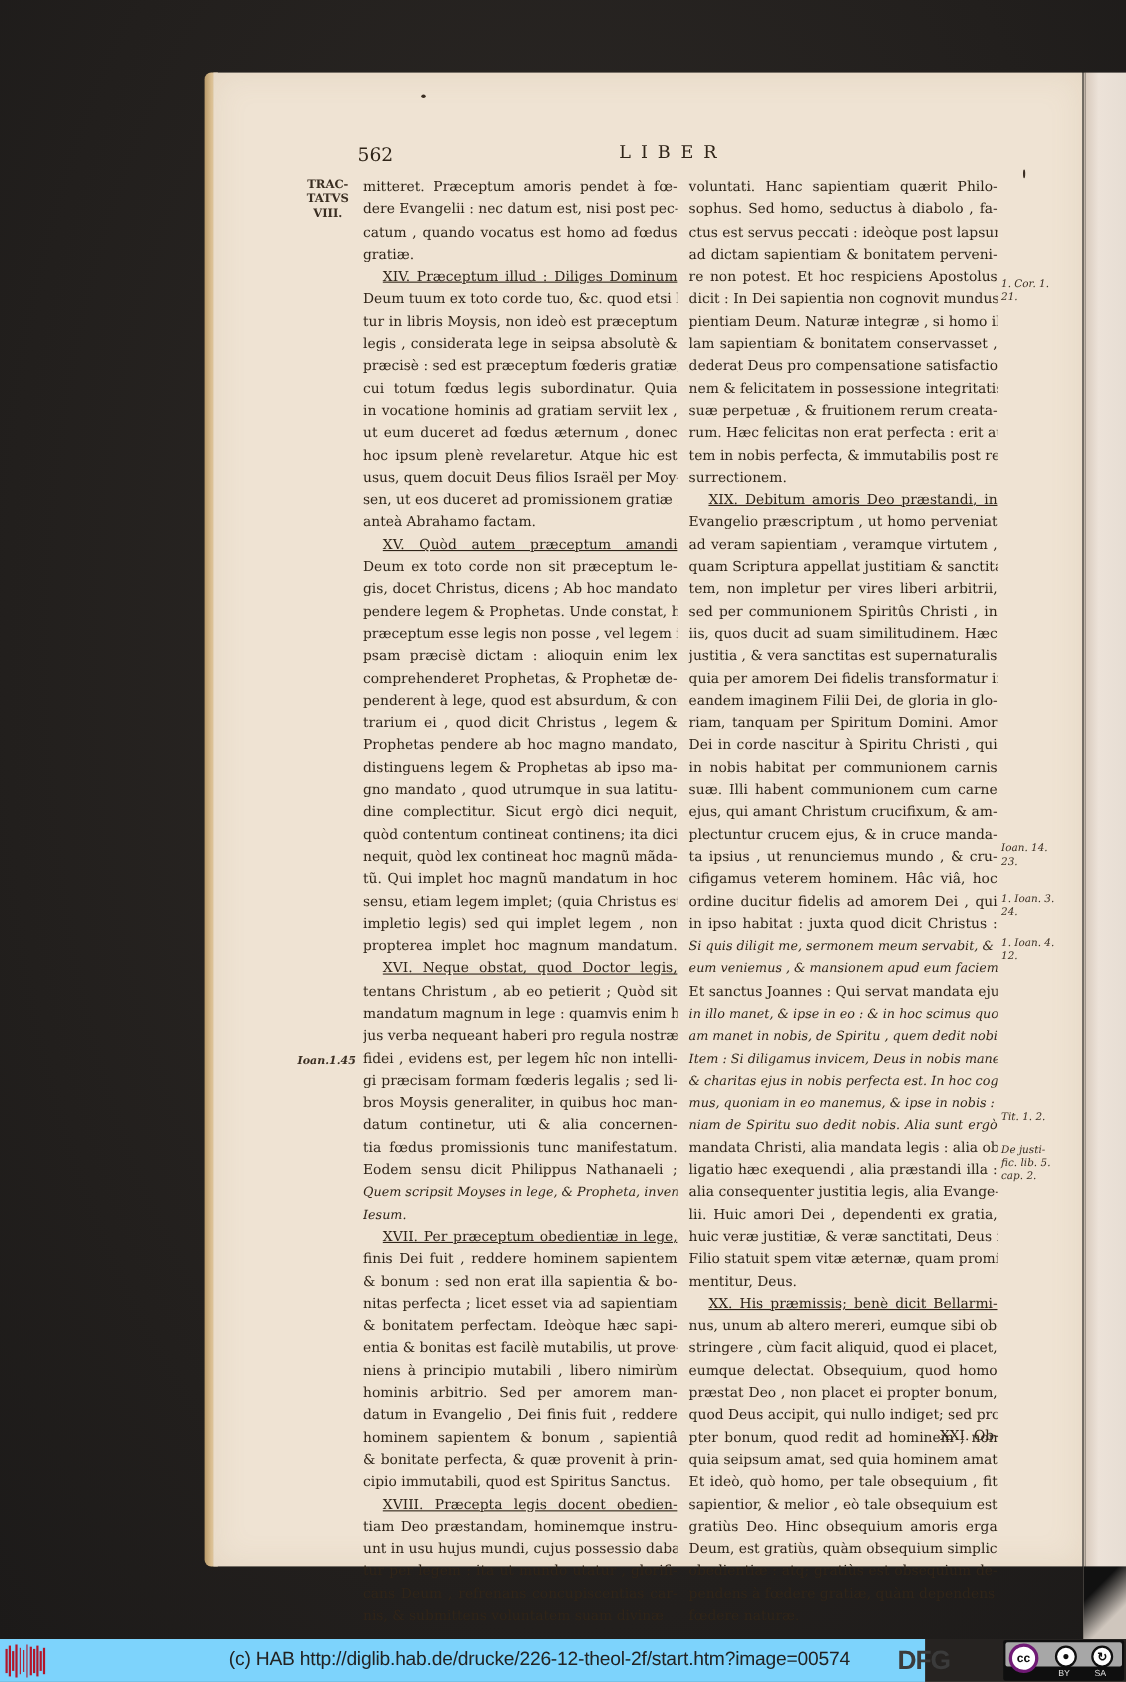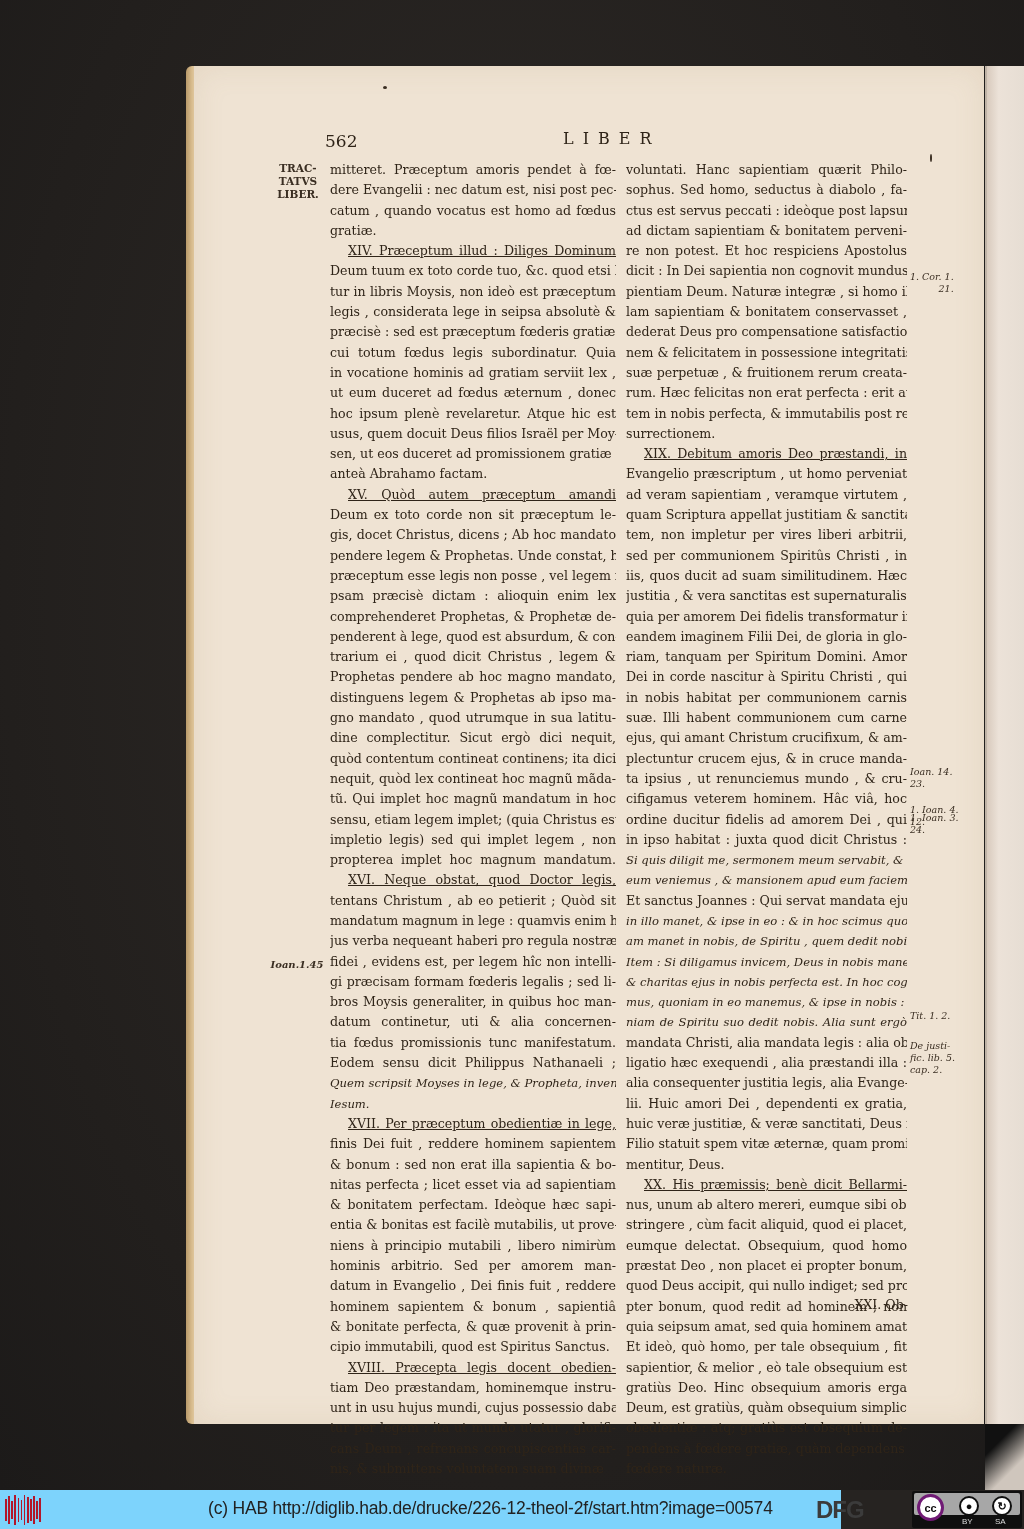--- a/index.html
+++ b/index.html
@@ -106,37 +106,37 @@
 
 <div class="speck" style="left:383px;top:86px;width:4px;height:3px;"></div>
 <div class="speck" style="left:930px;top:154px;width:2px;height:8px;"></div>
 
 <div class="page-num">562</div>
 <div class="running-head">LIBER</div>
 
 <div class="margin-left" style="left:270px;top:162px;width:56px;">
   <div>TRAC-</div>
   <div>TATVS</div>
-  <div>LIBER.</div>
+  <div>VIII.</div>
 </div>
 <div class="margin-left" style="left:270px;top:958px;width:54px;font-style:italic;font-size:10px;">Ioan.1.45</div>
 
-<div class="margin-right" style="left:910px;top:271px;text-align:right;">
+<div class="margin-right" style="left:910px;top:253px;">
   <div>1. Cor. 1.</div>
   <div>21.</div>
 </div>
 <div class="margin-right" style="left:910px;top:766px;">
   <div>Ioan. 14.</div>
   <div>23.</div>
 </div>
 <div class="margin-right" style="left:910px;top:812px;">
   <div>1. Ioan. 3.</div>
   <div>24.</div>
 </div>
-<div class="margin-right" style="left:910px;top:804px;">
+<div class="margin-right" style="left:910px;top:852px;">
   <div>1. Ioan. 4.</div>
   <div>12.</div>
 </div>
 <div class="margin-right" style="left:910px;top:1010px;">
   <div>Tit. 1. 2.</div>
 </div>
 <div class="margin-right" style="left:910px;top:1040px;">
   <div>De justi-</div>
   <div>fic. lib. 5.</div>
   <div>cap. 2.</div>

